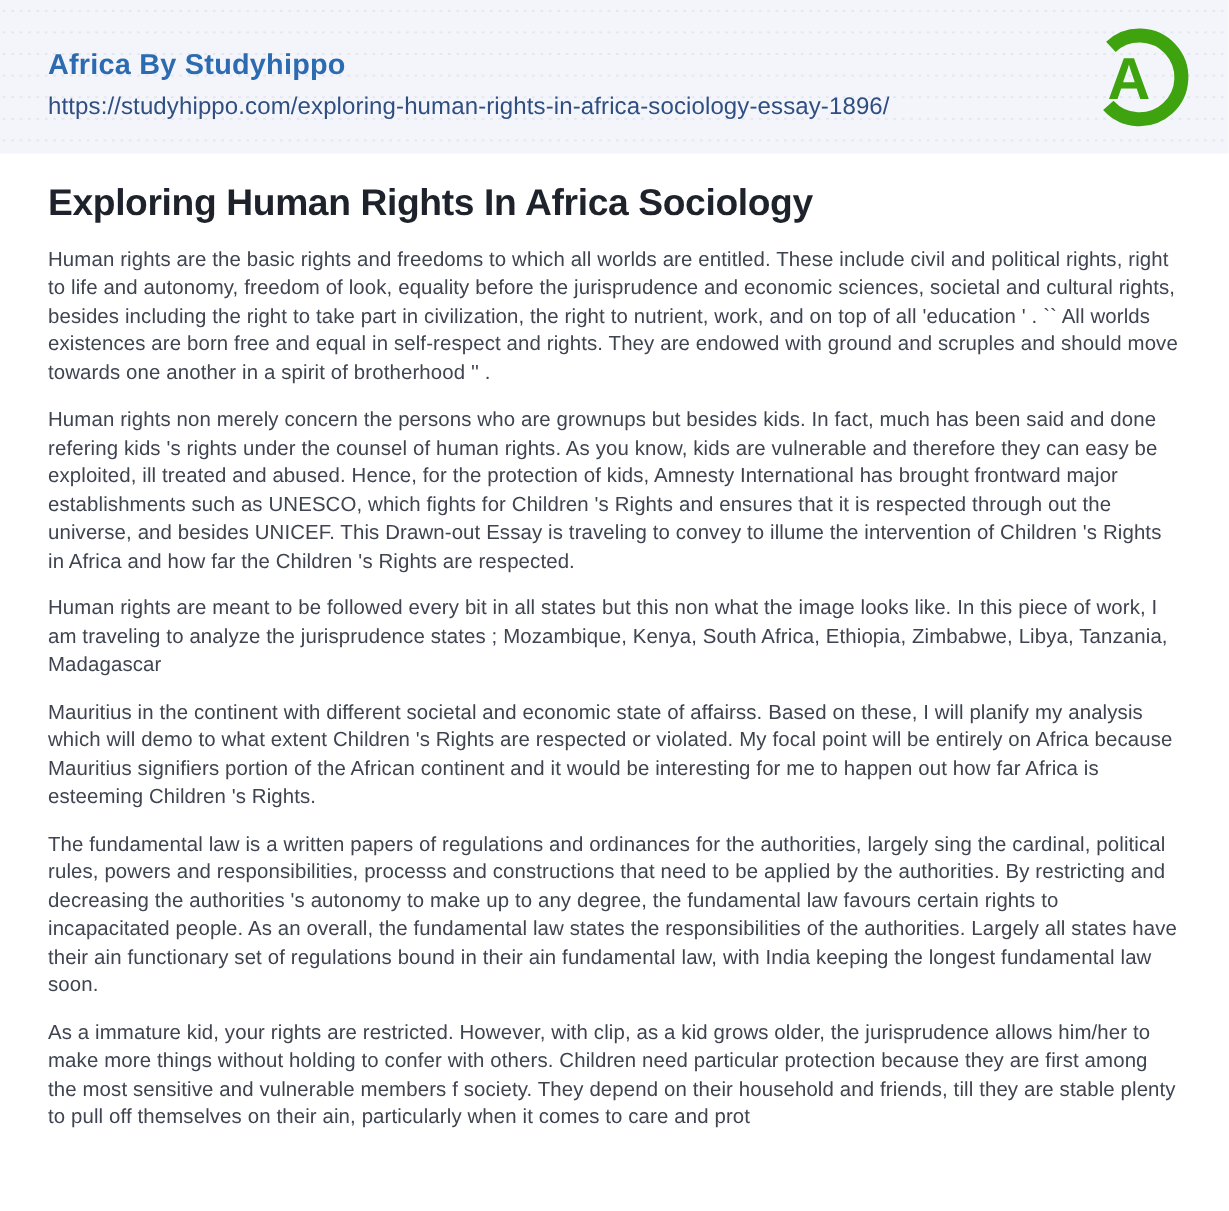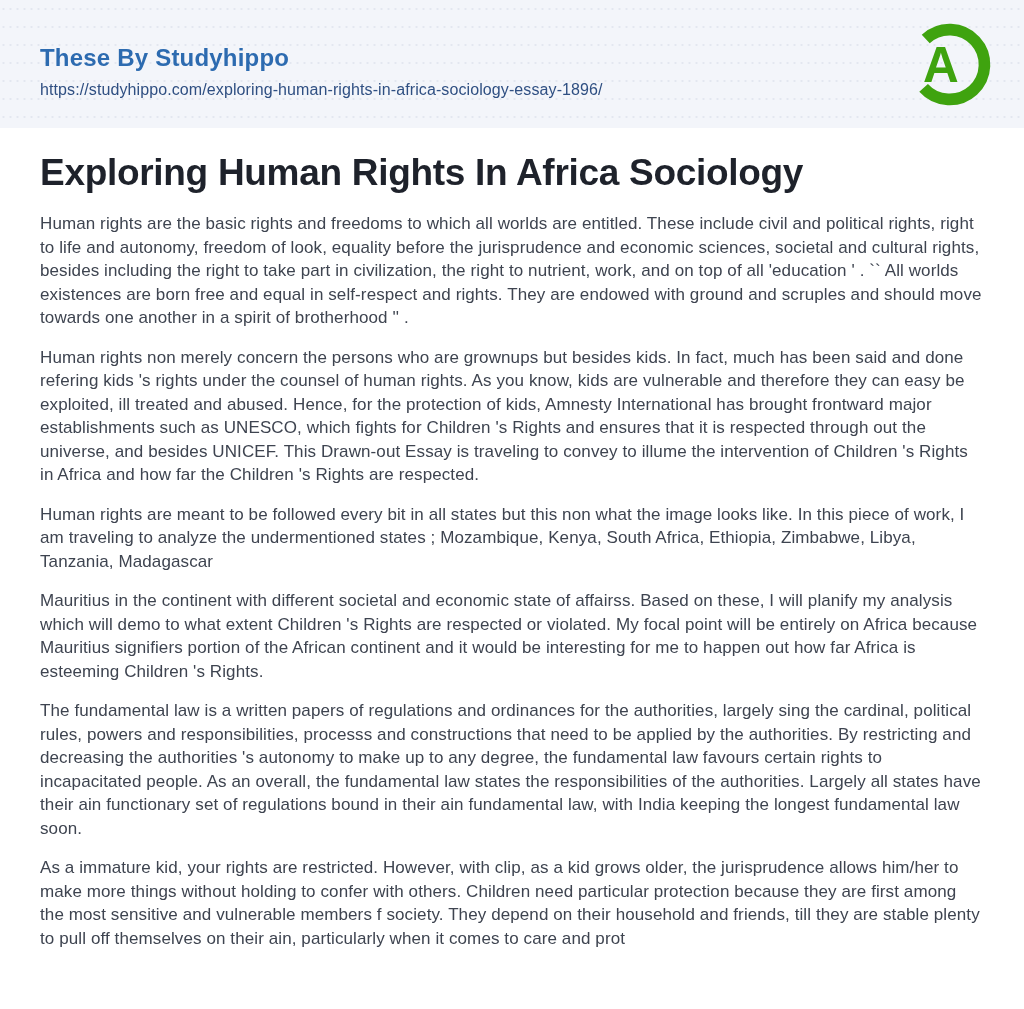--- a/index.html
+++ b/index.html
@@ -24,30 +24,30 @@
   }
   .header-text { display: flex; flex-direction: column; gap: 9px; padding-top: 14px; }
   .site-name {
     font-size: 24px;
     font-weight: 700;
     color: #2d6bb0;
     letter-spacing: 0.2px;
     margin: 0;
   }
   .essay-url {
-    font-size: 16px;
+    font-size: 20px;
     font-weight: 500;
     color: #2f4f82;
     text-decoration: none;
     letter-spacing: 0.1px;
   }
   .logo { width: 97px; height: 97px; flex: 0 0 auto; }
   .content { padding: 22px 40px 0 40px; }
   .essay-title {
-    font-size: 37px;
+    font-size: 31px;
     font-weight: 800;
     color: #1e222b;
     letter-spacing: -0.3px;
     margin: 0 0 16px 0;
     line-height: 1.25;
   }
   .essay-body p {
     font-size: 17px;
     line-height: 23.5px;
     color: #3e4450;
@@ -55,37 +55,37 @@
     letter-spacing: 0.1px;
   }
 </style>
 </head>
 <body>
 
 <div class="page">
 
   <div class="header">
     <div class="header-text">
-      <h2 class="site-name">These By Studyhippo</h2>
+      <h2 class="site-name">Africa By Studyhippo</h2>
       <span class="essay-url">https://studyhippo.com/exploring-human-rights-in-africa-sociology-essay-1896/</span>
     </div>
     <div class="logo">
       <svg viewBox="0 0 100 100" width="97" height="97">
         <path d="M 23.3 74.1 A 36 36 0 1 0 25.5 23.7" stroke="#3fa30f" stroke-width="12" fill="none" stroke-linecap="butt"></path>
         <text x="41" y="68.5" font-size="51" font-weight="700" fill="#3fa30f" text-anchor="middle" font-family="Liberation Sans, sans-serif">A</text>
       </svg>
     </div>
   </div>
 
   <div class="content">
     <h1 class="essay-title">Exploring Human Rights In Africa Sociology</h1>
 
     <div class="essay-body">
       <p>Human rights are the basic rights and freedoms to which all worlds are entitled. These include civil and political rights, right to life and autonomy, freedom of look, equality before the jurisprudence and economic sciences, societal and cultural rights, besides including the right to take part in civilization, the right to nutrient, work, and on top of all 'education ' . ``  All worlds existences are born free and equal in self-respect and rights. They are endowed with ground and scruples and should move towards one another in a spirit of brotherhood '' .</p>
       <p>Human rights non merely concern the persons who are grownups but besides kids. In fact, much has been said and done refering kids 's rights under the counsel of human rights. As you know, kids are vulnerable and therefore they can easy be exploited, ill treated and abused. Hence, for the protection of kids, Amnesty International has brought frontward major establishments such as UNESCO, which fights for Children 's Rights and ensures that it is respected through out the universe, and besides UNICEF. This Drawn-out Essay is traveling to convey to illume the intervention of Children 's Rights in Africa and how far the Children 's Rights are respected.</p>
-      <p>Human rights are meant to be followed every bit in all states but this non what the image looks like. In this piece of work, I am traveling to analyze the undermentioned states ; Mozambique, Kenya, South Africa, Ethiopia, Zimbabwe, Libya, Tanzania, Madagascar</p>
+      <p>Human rights are meant to be followed every bit in all states but this non what the image looks like. In this piece of work, I am traveling to analyze the jurisprudence states ; Mozambique, Kenya, South Africa, Ethiopia, Zimbabwe, Libya, Tanzania, Madagascar</p>
       <p>Mauritius in the continent with different societal and economic state of affairss. Based on these, I will planify my analysis which will demo to what extent Children 's Rights are respected or violated. My focal point will be entirely on Africa because Mauritius signifiers portion of the African continent and it would be interesting for me to happen out how far Africa is esteeming Children 's Rights.</p>
       <p>The fundamental law is a written papers of regulations and ordinances for the authorities, largely sing the cardinal, political rules, powers and responsibilities, processs and constructions that need to be applied by the authorities. By restricting and decreasing the authorities 's autonomy to make up to any degree, the fundamental law favours certain rights to incapacitated people. As an overall, the fundamental law states the responsibilities of the authorities. Largely all states have their ain functionary set of regulations bound in their ain fundamental law, with India keeping the longest fundamental law soon.</p>
       <p>As a immature kid, your rights are restricted. However, with clip, as a kid grows older, the jurisprudence allows him/her to make more things without holding to confer with others. Children need particular protection because they are first among the most sensitive and vulnerable members f society. They depend on their household and friends, till they are stable plenty to pull off themselves on their ain, particularly when it comes to care and prot</p>
     </div>
   </div>
 
 </div>
 
 </body></html>

